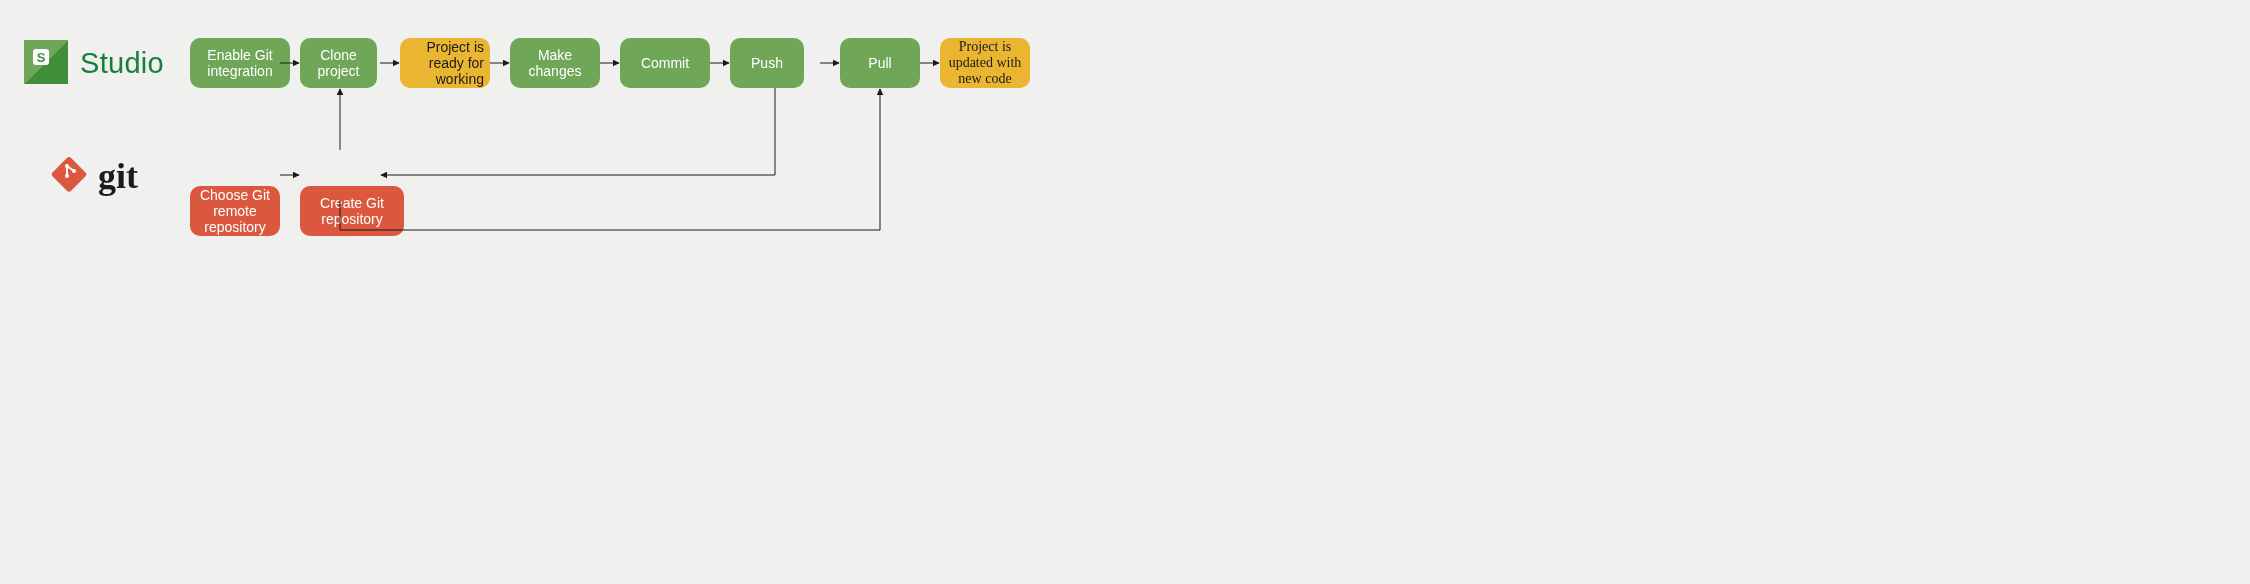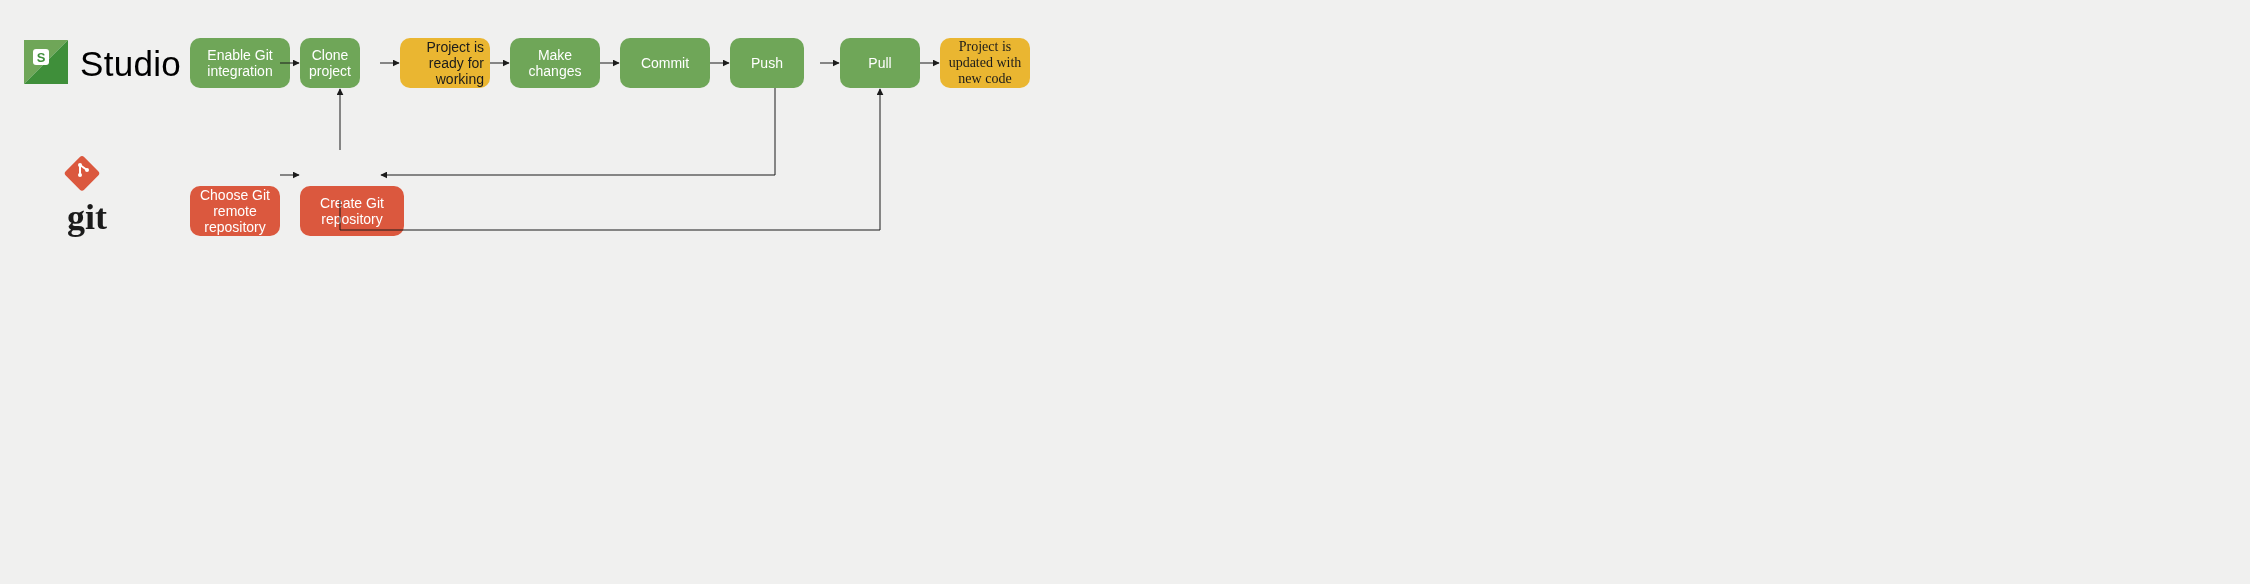--- a/index.html
+++ b/index.html
@@ -42,33 +42,32 @@
   }
 
   
   .studio-logo {
     position: absolute;
     left: 24px; top: 40px;
     display: flex;
     align-items: center;
   }
   .studio-logo .word {
-    font-size: 35px;
+    font-size: 29px;
     font-weight: 400;
-    color: #000000;
+    color: #15803d;
     margin-left: 12px;
     letter-spacing: .3px;
   }
 
   .git-logo {
     position: absolute;
-    left: 57px; top: 155px;
+    left: 50px; top: 155px;
     display: flex;
     align-items: center;
-    flex-direction: column;
   }
   .git-logo .word {
     font-family: Georgia, "Times New Roman", serif;
     font-weight: bold;
     font-size: 36px;
     color: #1b1b1b;
     margin-left: 10px;
   }
 </style>
 </head>
@@ -100,21 +99,21 @@
           <line x1="3" y1="4" x2="10" y2="9" stroke="#fff" stroke-width="2"></line>
         </g>
       </svg>
     </span>
     <span class="word">git</span>
   </div>
 
   <div class="node green" style="left:190px; top:38px; width:100px; height:50px;">
       <span>Enable Git integration</span>
     </div>
-  <div class="node green" style="left:300px; top:38px; width:60px; height:50px;text-align:center;">
+  <div class="node green" style="left:300px; top:38px; width:77px; height:50px;text-align:center;">
       <span>Clone project</span>
     </div>
   <div class="node yellow" style="left:400px; top:38px; width:90px; height:50px;text-align:right;">
       <span>Project is ready for working</span>
     </div>
   <div class="node green" style="left:510px; top:38px; width:90px; height:50px;">
       <span>Make changes</span>
     </div>
   <div class="node green" style="left:620px; top:38px; width:90px; height:50px;justify-content:center;">
       <span>Commit</span>

